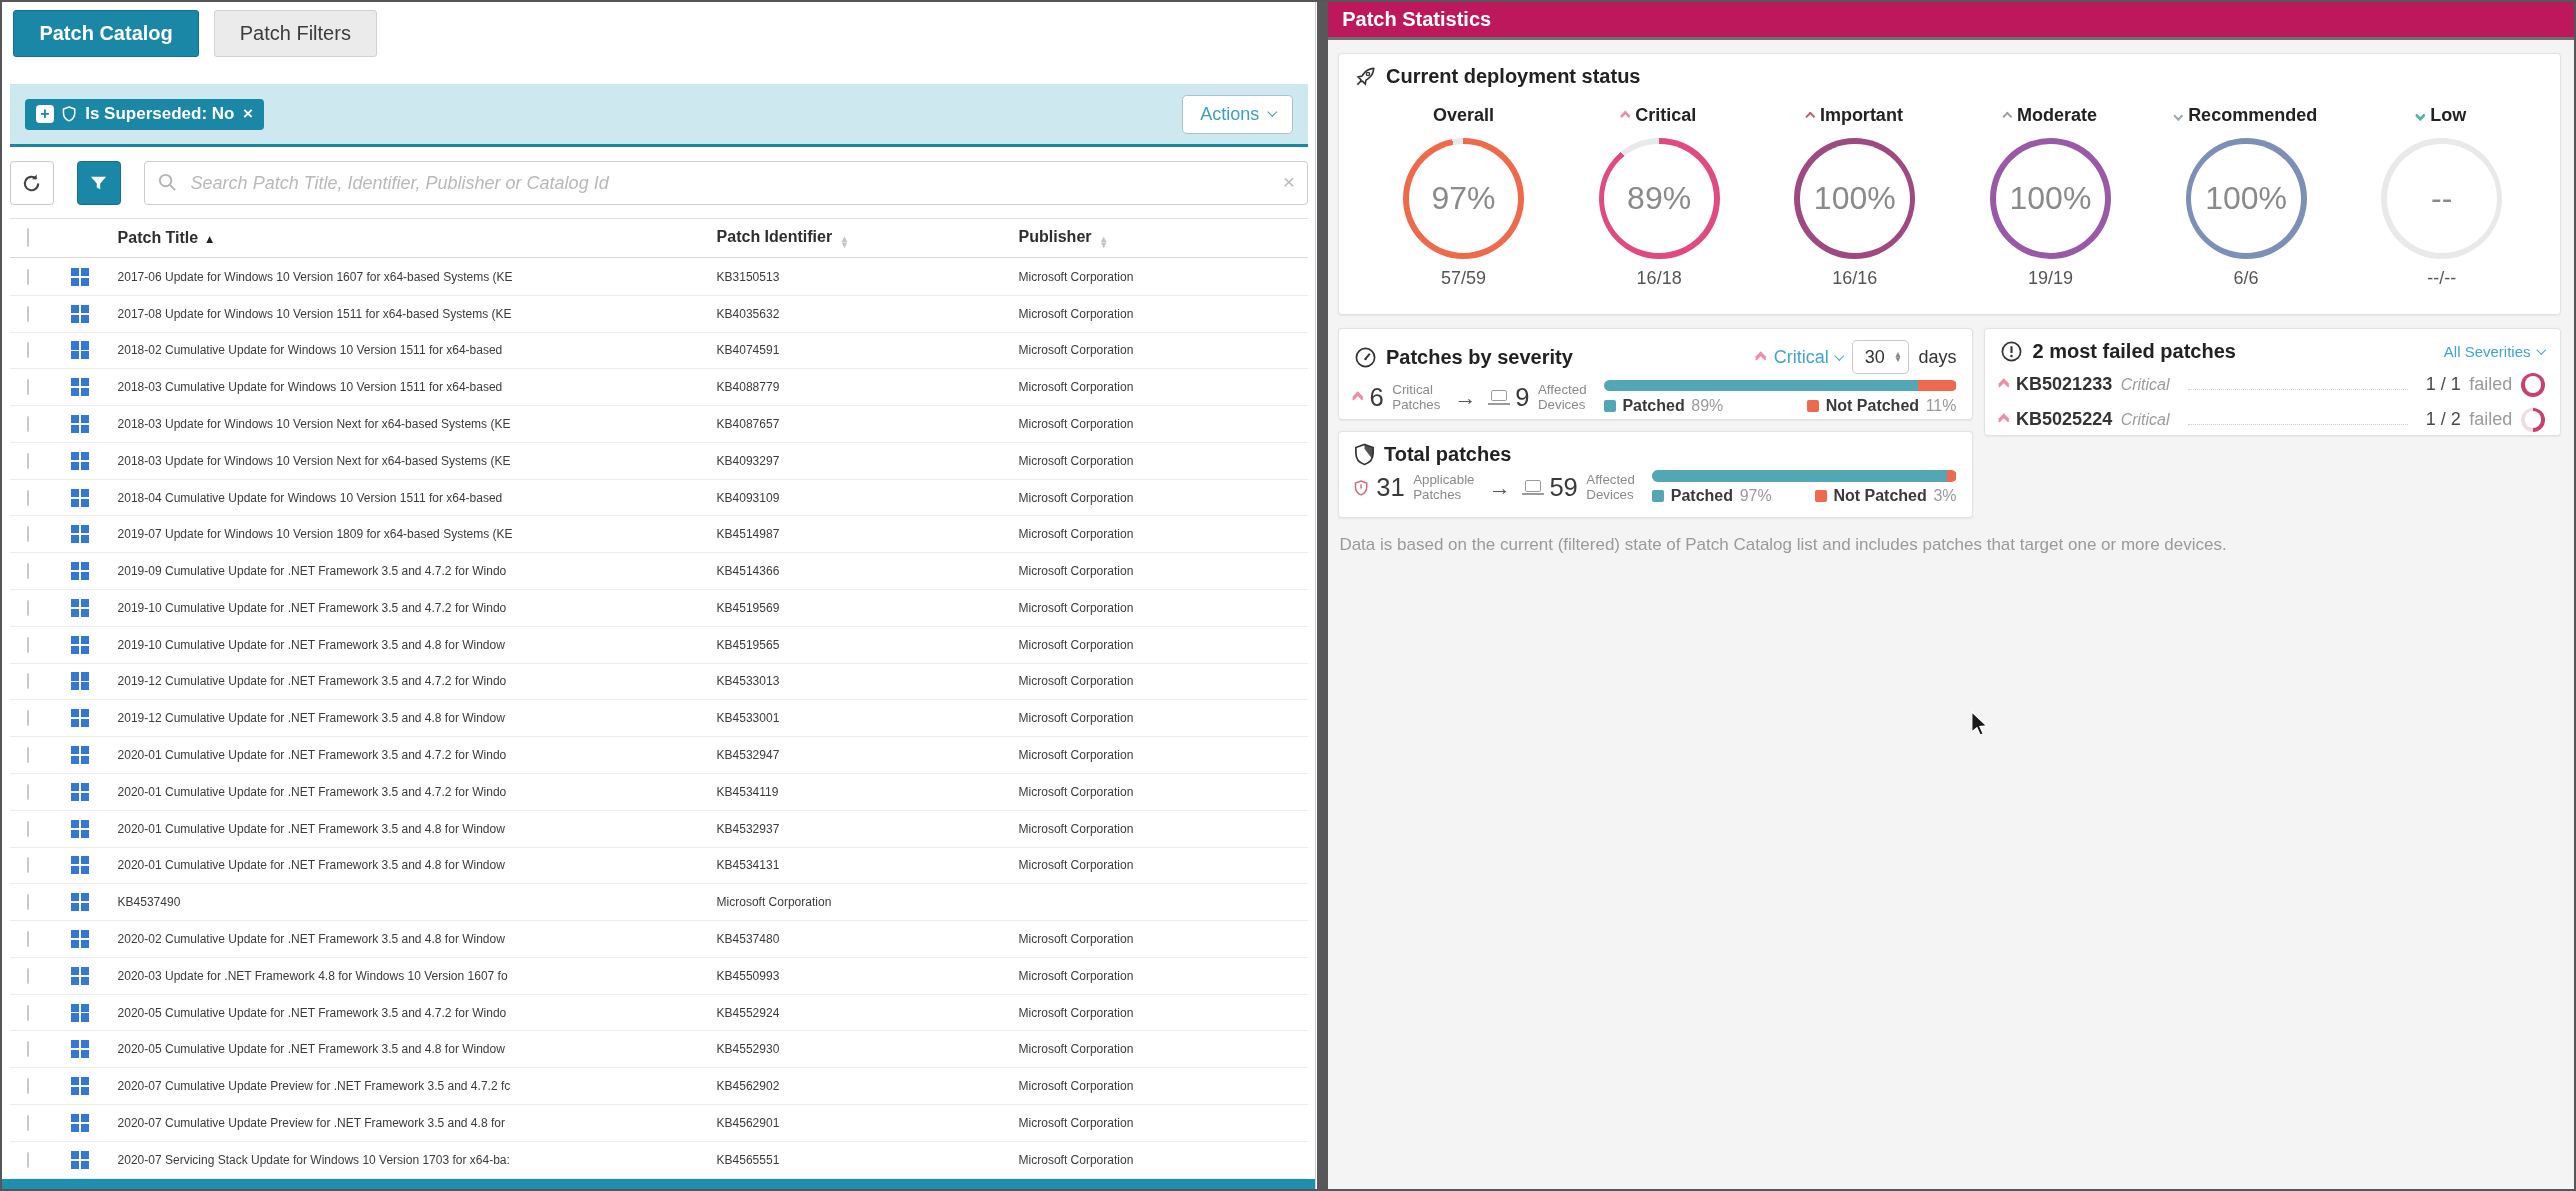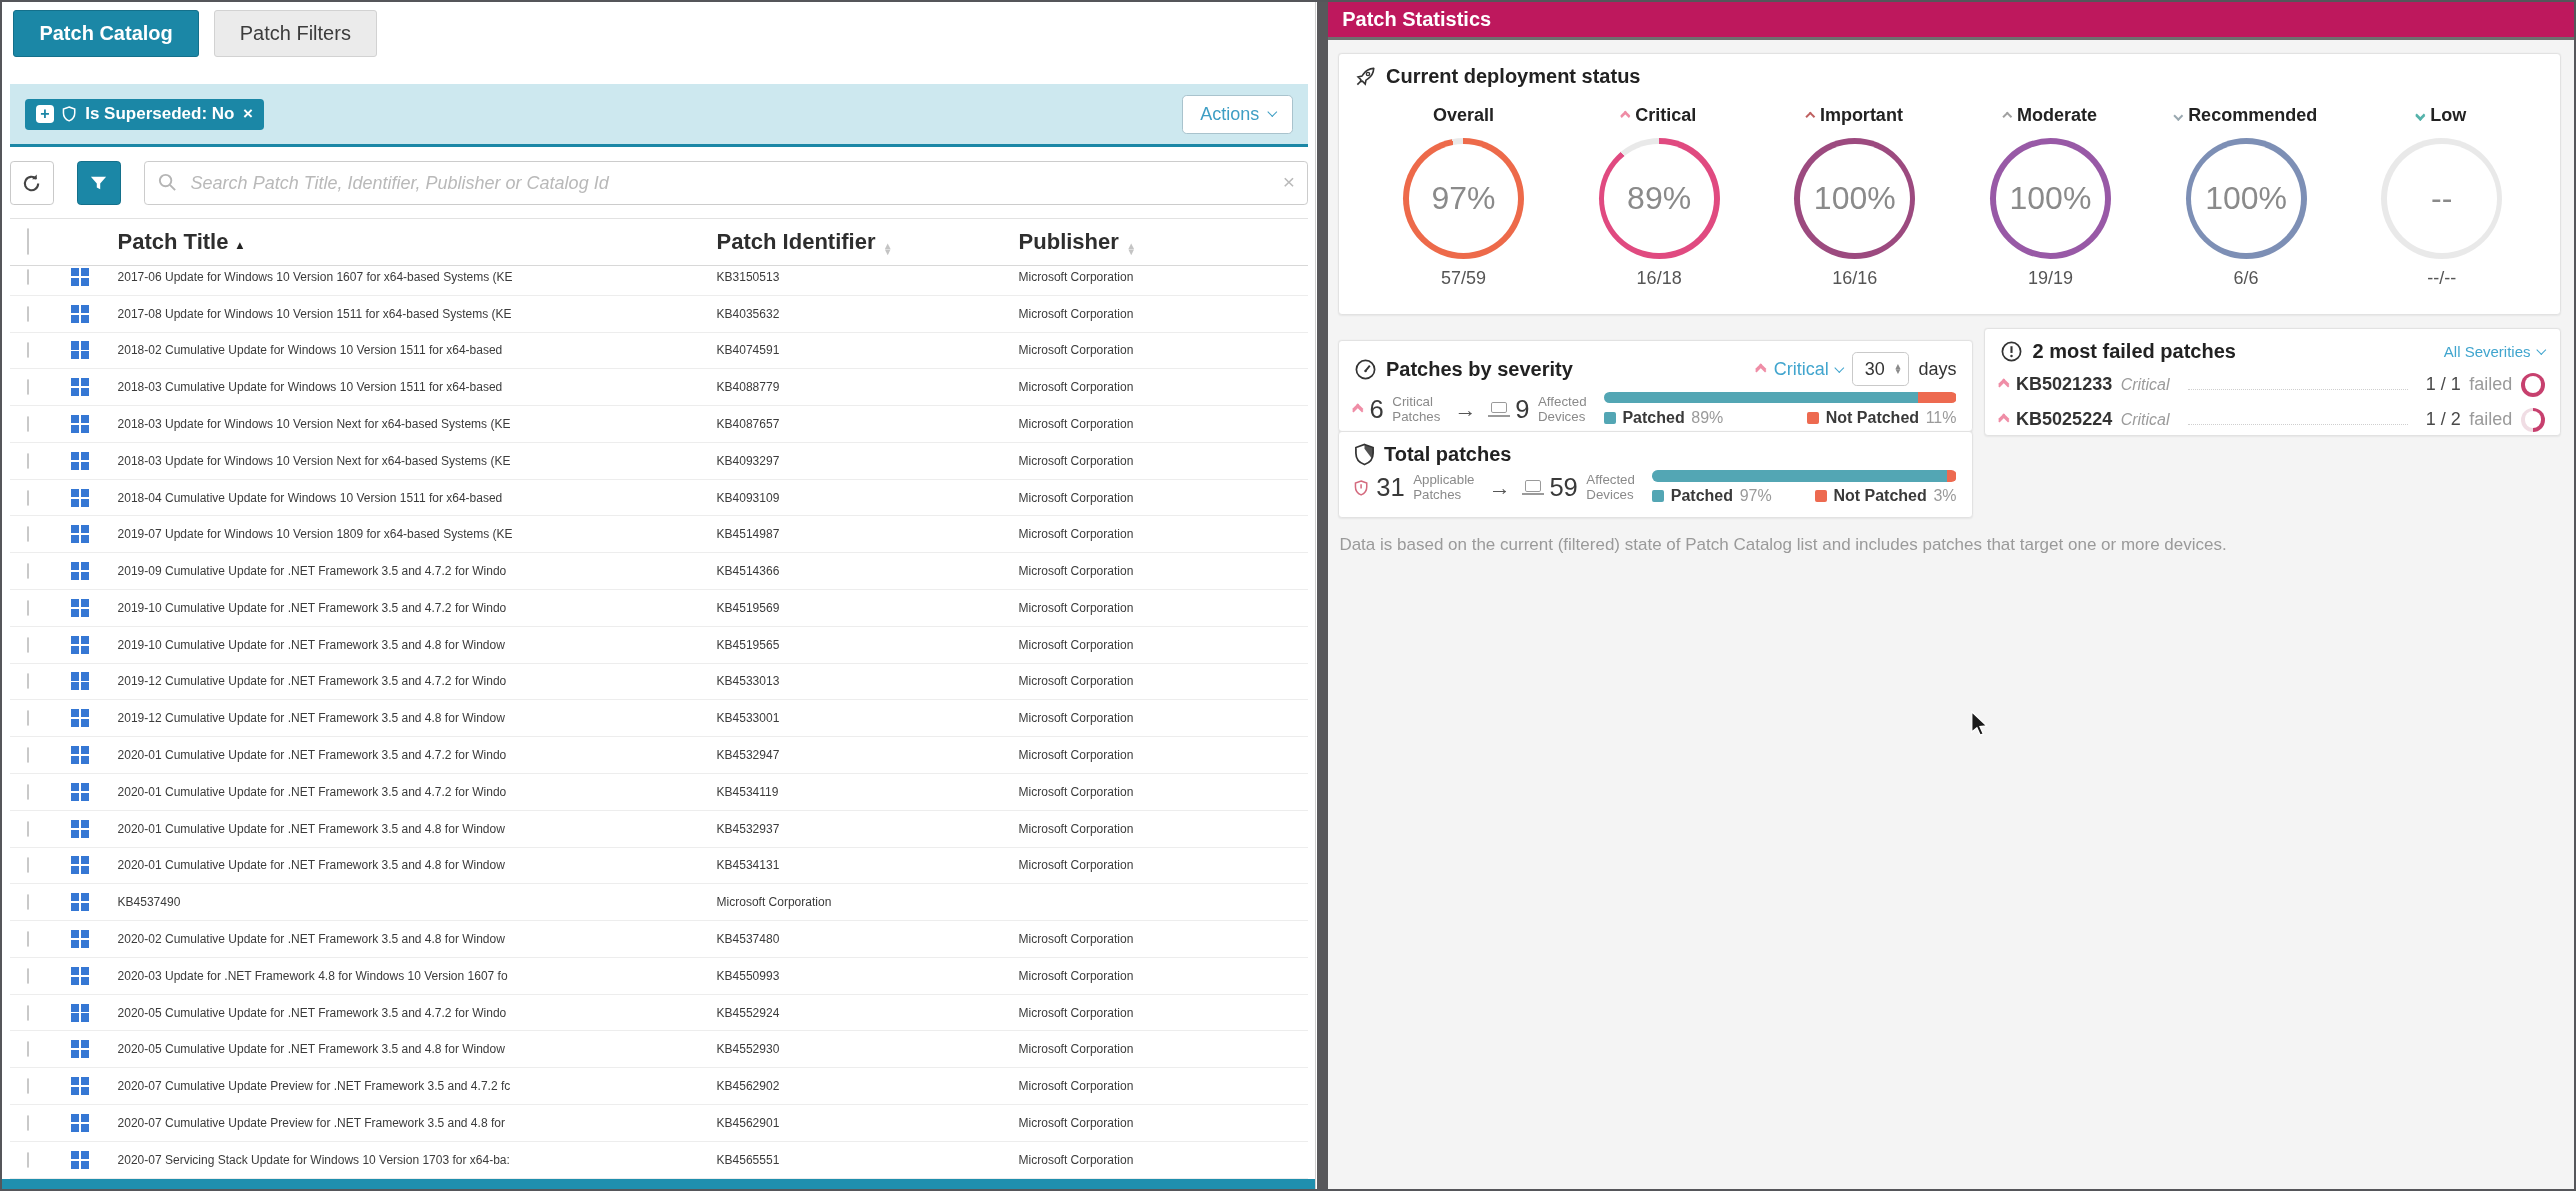--- a/index.html
+++ b/index.html
@@ -24,40 +24,40 @@
   .icon-btn{width:44px;height:44px;border-radius:3.8px;display:flex;align-items:center;justify-content:center;cursor:pointer;}
   .icon-btn.white{background:#fff;border:0.9px solid #c9c9c9;}
   .icon-btn.teal{background:#1b87a6;border:0.9px solid #14708b;}
   .search-wrap{position:relative;flex:1;}
   .search-wrap input{width:100%;height:44px;border:0.9px solid #ccc;border-radius:3.8px;padding:0 44px 0 46px;
     font-size:18px;font-style:italic;color:#555;font-family:"Liberation Sans",sans-serif;outline:none;}
   .search-wrap input::placeholder{color:#b9b9b9;}
   .search-ico{position:absolute;left:13.3px;top:11.4px;}
   .search-clear{position:absolute;right:13.3px;top:8.5px;color:#b9b9b9;font-size:21px;cursor:pointer;}
   .thead,.trow{display:grid;grid-template-columns:61px 47px 599px 302px 1fr;align-items:center;}
-  .thead{position:absolute;left:7.6px;right:6.6px;top:216px;height:48px;border-top:0.9px solid #e2e2e2;border-bottom:0.9px solid #d8d8d8;
-    font-size:22px;font-weight:bold;color:#2e2e2e;}
+  .thead{position:absolute;left:7.6px;right:6.6px;top:216px;height:40px;border-top:0.9px solid #e2e2e2;border-bottom:0.9px solid #d8d8d8;
+    font-size:16px;font-weight:bold;color:#2e2e2e;}
   .tbody{position:absolute;left:7.6px;right:6.6px;top:257px;bottom:10.4px;display:flex;flex-direction:column;}
   .trow{height:37px;border-bottom:0.9px solid #ededed;font-size:12px;color:#3b3b3b;}
   .cell-title,.cell-id,.cell-pub{white-space:nowrap;overflow:hidden;padding-right:11.4px;}
   .cb{width:21px;height:21px;border:1.9px solid #c9c9c9;border-radius:2.8px;background:#fff;margin-left:17px;cursor:pointer;}
   .winlogo{width:18px;height:18px;display:grid;grid-template-columns:1fr 1fr;grid-template-rows:1fr 1fr;gap:1.9px;}
   .winlogo i{background:#3577d4;}
   .sort-asc::after{content:"\25B2";font-size:11.4px;color:#222;margin-left:5.7px;}
   .sort-both{display:inline-flex;flex-direction:column;margin-left:7.6px;line-height:.62;}
   .sort-both::before{content:"\25B2";font-size:9.5px;color:#c4c4c4;}
   .sort-both::after{content:"\25BC";font-size:9.5px;color:#c4c4c4;}
   .bottom-teal{position:absolute;left:0;right:0;bottom:0;height:10.4px;background:#1f8fae;}
   
   .right{position:absolute;left:1326px;top:0;right:0;height:100%;background:#f4f4f4;}
   .right-header{height:38px;background:#be185d;border-bottom:3.8px solid #6f6f6f;display:flex;align-items:center;padding:0 14.2px;
     color:#fff;font-size:20px;font-weight:bold;}
   .card{position:absolute;background:#fff;border:0.9px solid #e2e2e2;border-radius:3.8px;box-shadow:0 0.9px 1.9px rgba(0,0,0,.06);}
   .card-deploy{left:9.5px;right:13.3px;top:51px;height:262px;}
-  .card-sev{left:9.5px;top:338px;width:635px;height:92px;}
+  .card-sev{left:9.5px;top:326px;width:635px;height:92px;}
   .card-failed{left:656px;right:13.3px;top:326px;height:108px;}
   .card-total{left:9.5px;top:429px;width:635px;height:87px;}
   .card-head{display:flex;align-items:center;justify-content:space-between;padding:11.4px 15px 3.8px;}
   .card-title{display:flex;align-items:center;gap:9.5px;font-size:20px;font-weight:bold;color:#222;}
   .donut-row{display:flex;justify-content:space-between;padding:13.3px 42px 0 49px;}
   .donut{width:152px;display:flex;flex-direction:column;align-items:center;}
   .donut-label{display:flex;align-items:center;gap:6.6px;font-size:18px;font-weight:bold;color:#222;margin-bottom:11.4px;}
   .ring{position:relative;width:121px;height:121px;border-radius:50%;display:flex;align-items:center;justify-content:center;}
   .ring::before{content:"";position:absolute;inset:5.7px;background:#fff;border-radius:50%;}
   .ring .pct{position:relative;font-size:32px;color:#8a8a8a;}

